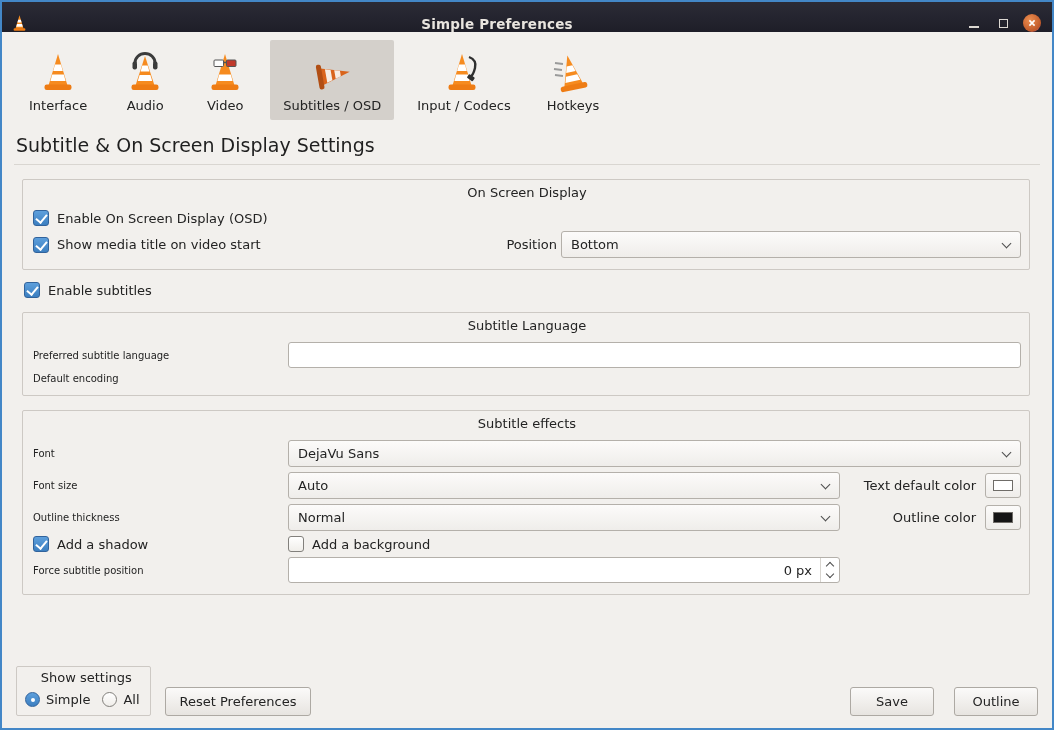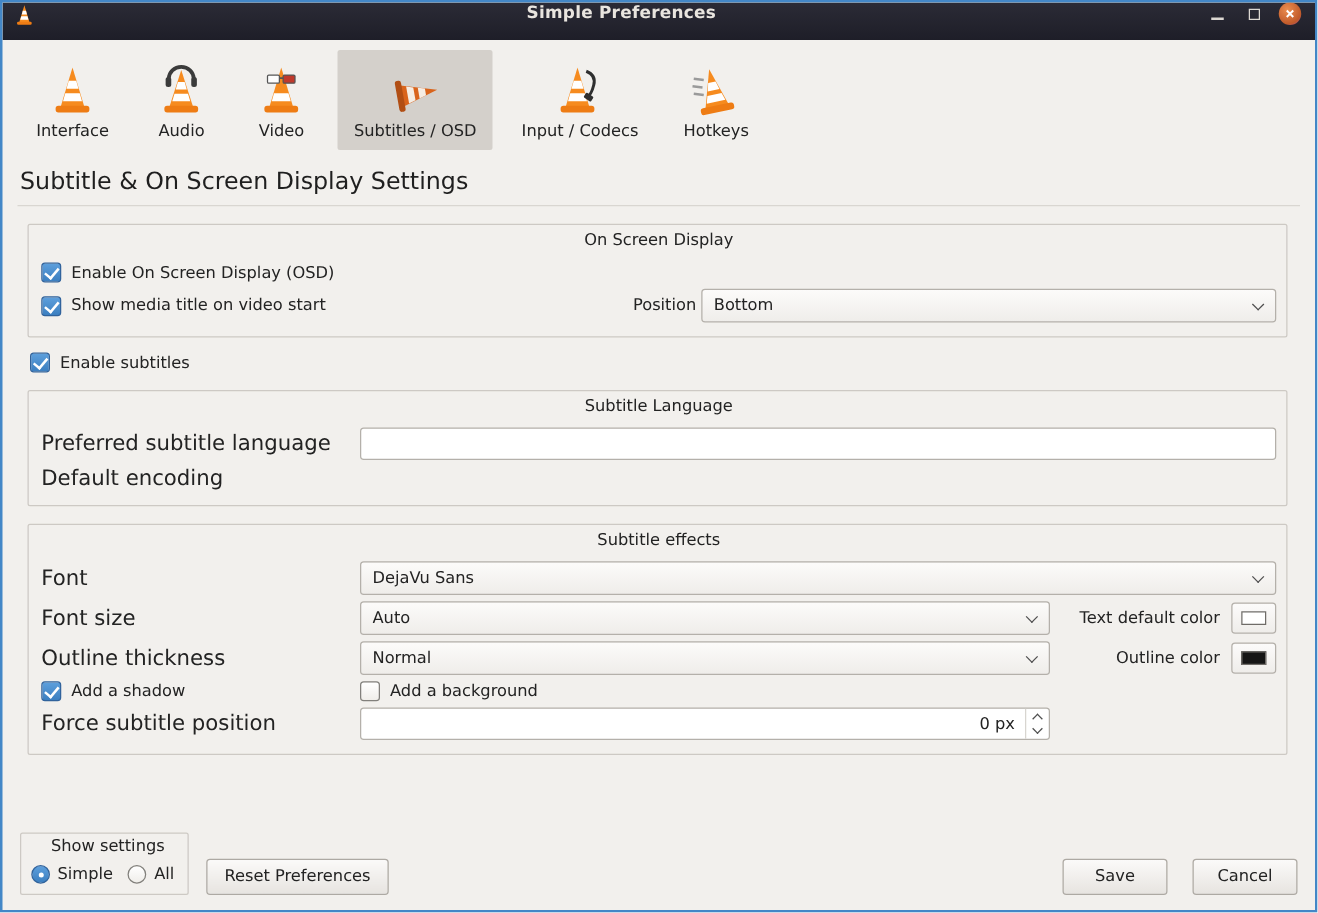--- a/index.html
+++ b/index.html
@@ -15,21 +15,21 @@
     border: 2px solid #4387c7;
     background: #f2f0ed;
     display: flex; flex-direction: column;
     overflow: hidden;
   }
 
   
   .titlebar {
     flex: none; height: 30px;
     background: linear-gradient(#2b2b36, #1e1e28);
-    display: flex; align-items: flex-start;
+    display: flex; align-items: flex-end;
     padding: 0 8px;
   }
   .app-icon { width: 19px; height: 19px; flex: none; }
   .titlebar-title {
     flex: 1; text-align: center;
     font-size: 13.5px; font-weight: bold;
     color: #e9e5df; letter-spacing: .2px;
   }
   .win-controls { display: flex; align-items: center; gap: 11px; padding-right: 3px; flex: none; }
   .wc { display: inline-flex; align-items: center; justify-content: center; width: 18px; height: 18px; }
@@ -126,21 +126,21 @@
   .swatch { width: 20px; height: 11px; border: 1px solid #6f6c68; }
 
   
   .osd-row1 { margin: 6px 0 3px 0; display: flex; align-items: center; }
   .osd-row2 { margin: 5px 0; display: flex; align-items: center; }
   .inline-label { font-size: 13px; margin-right: 4px; }
   .spacer { flex: 1; }
   .combo.pos { width: 460px; flex: none; }
   .standalone-check { margin: 12px 0 0 22px; display: flex; }
   .form-row { display: flex; align-items: center; margin: 5px 0; }
-  .form-label { flex: none; width: 255px; font-size: 17px; }
+  .form-label { flex: none; width: 255px; font-size: 10px; }
   .flex1 { flex: 1; }
   .combo.mid, .spinbox.mid { width: 552px; flex: none; }
   .color-label { font-size: 13px; margin-left: auto; }
   .shadow-col { flex: none; width: 255px; display: flex; }
 
   
   .footer { margin-top: auto; display: flex; align-items: flex-end; padding: 0 14px 12px 14px; flex: none; }
   .show-settings {
     border: 1px solid #cdc9c4; border-radius: 2px;
     padding: 3px 10px 8px 4px; background: #f2f0ed;
@@ -369,17 +369,17 @@
         <label class="radio-row">
           <span class="radio"></span>
           <span>All</span>
         </label>
       </div>
     </div>
     <button class="btn reset">Reset Preferences</button>
     <span class="spacer"></span>
     <div class="btn-row">
       <button class="btn">Save</button>
-      <button class="btn">Cancel</button>
+      <button class="btn">Outline</button>
     </div>
   </div>
 
 </div>
 
 </body></html>

